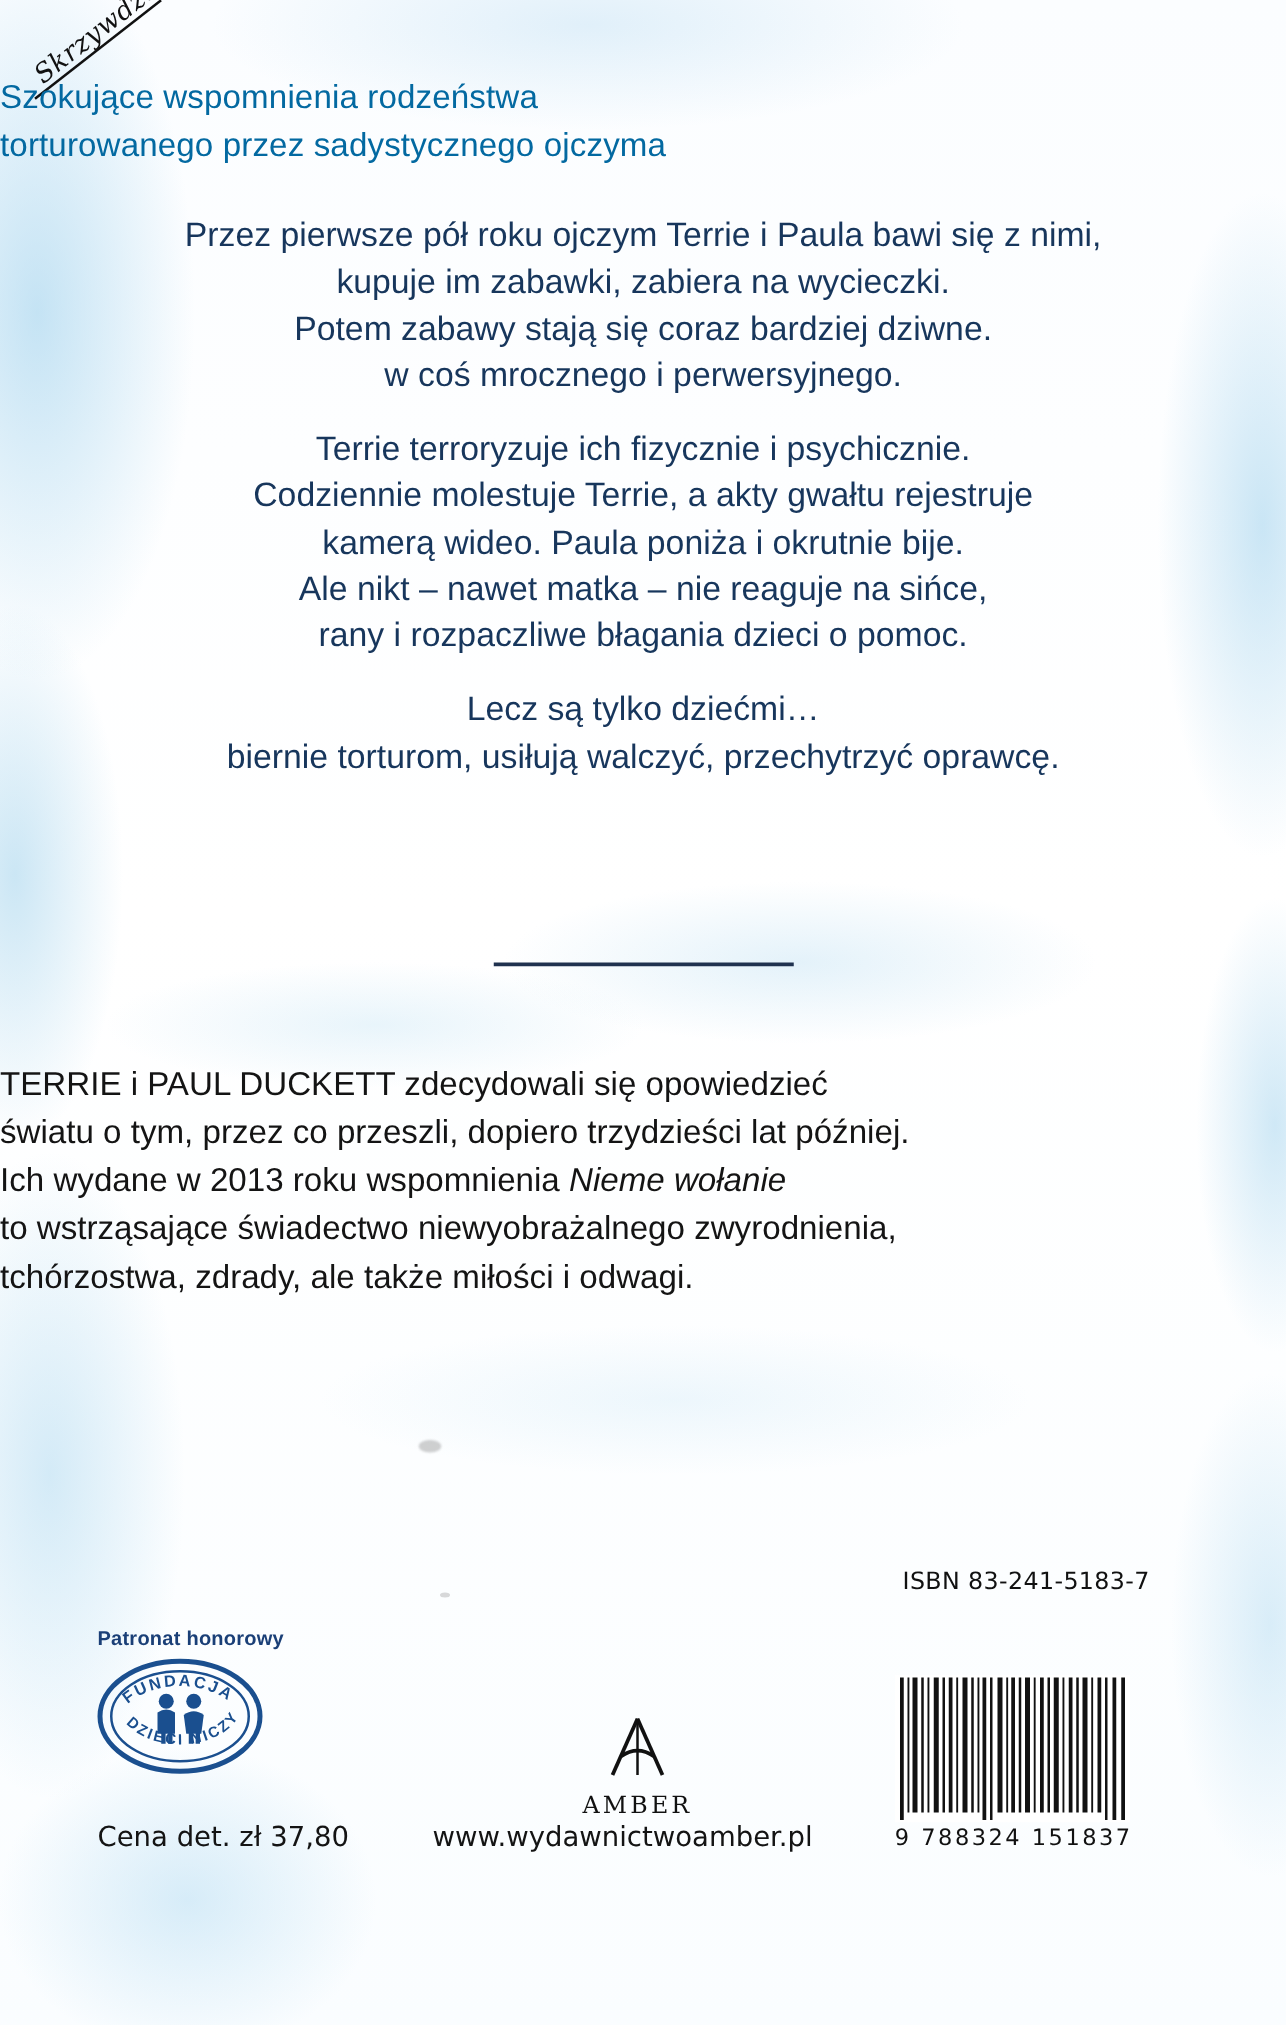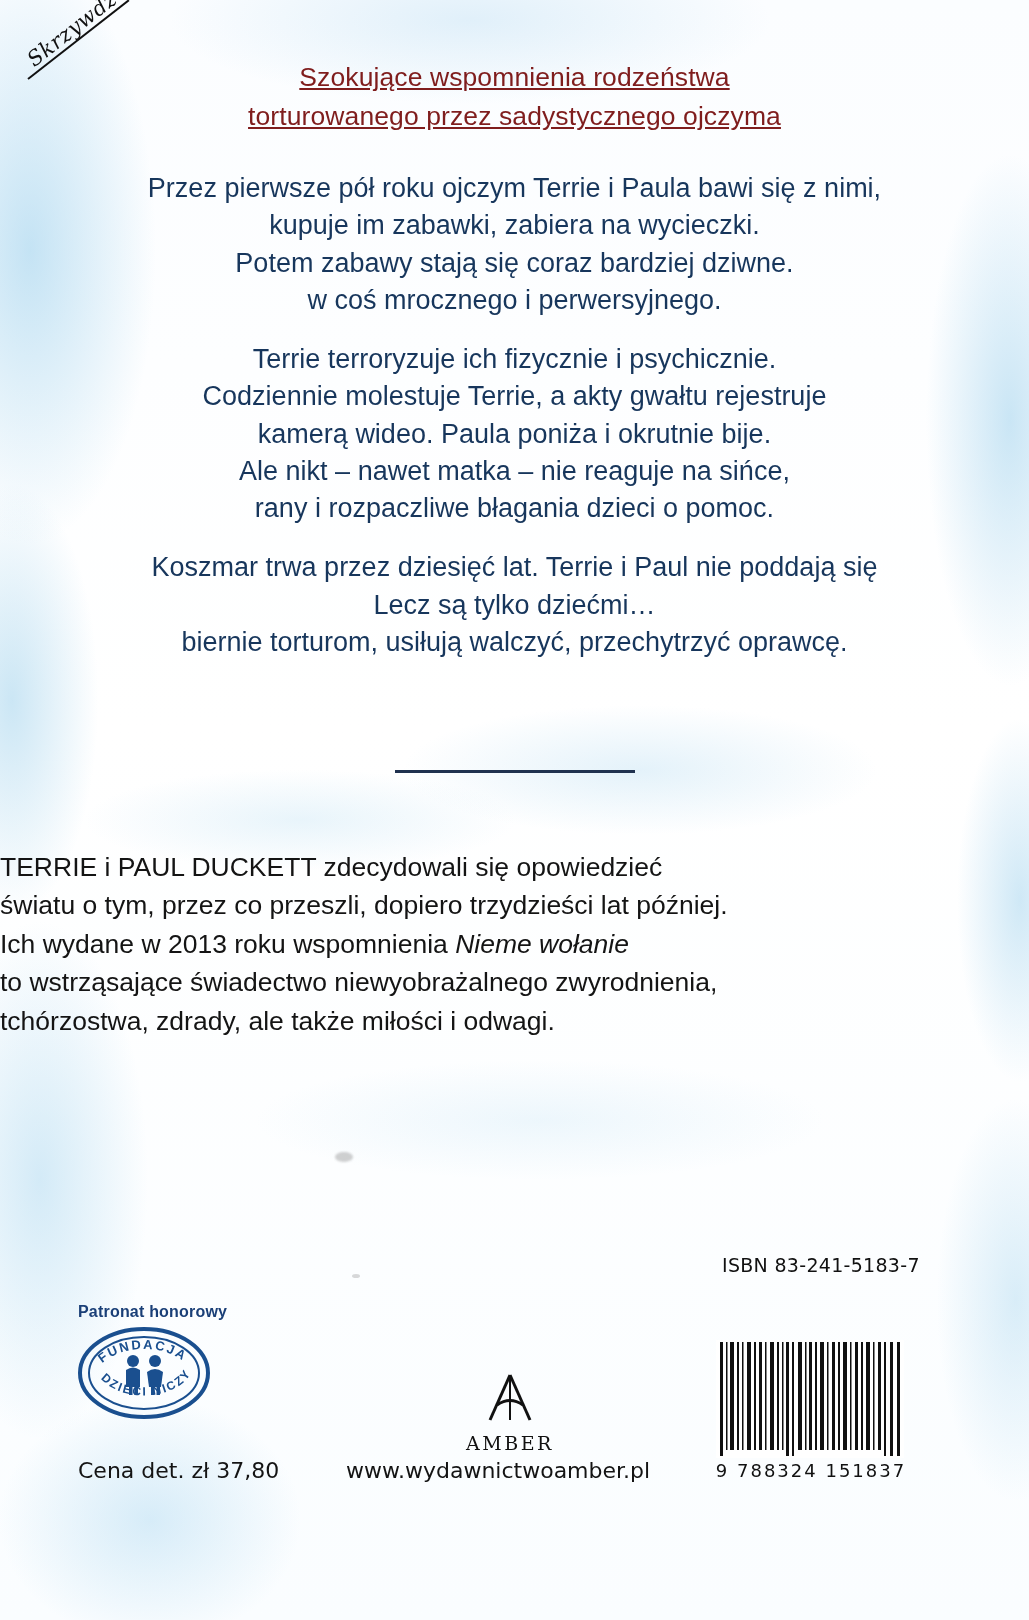--- a/index.html
+++ b/index.html
@@ -71,26 +71,25 @@
     transform: rotate(-38deg);
     transform-origin: left center;
   }
 
   
   .headline {
     position: absolute;
     top: 58px;
     left: 0;
     width: 100%;
-    text-align: center;
-    color: #7f1d1d;
+    text-align: left;
+    color: #0369a1;
     font-size: 26.5px;
     line-height: 1.48;
     letter-spacing: 0.1px;
-    text-decoration: underline;
   }
   .headline div { white-space: nowrap; }
 
   
   .blurb {
     position: absolute;
     top: 170px;
     left: 0;
     width: 100%;
     text-align: center;
@@ -260,21 +259,20 @@
       <span class="ln">w coś mrocznego i perwersyjnego.</span>
     </p>
     <p>
       <span class="ln">Terrie terroryzuje ich fizycznie i psychicznie.</span>
       <span class="ln">Codziennie molestuje Terrie, a akty gwałtu rejestruje</span>
       <span class="ln">kamerą wideo. Paula poniża i okrutnie bije.</span>
       <span class="ln">Ale nikt – nawet matka – nie reaguje na sińce,</span>
       <span class="ln">rany i rozpaczliwe błagania dzieci o pomoc.</span>
     </p>
     <p>
-      <span class="ln">Koszmar trwa przez dziesięć lat. Terrie i Paul nie poddają się</span>
       <span class="ln">Lecz są tylko dziećmi…</span>
       <span class="ln">biernie torturom, usiłują walczyć, przechytrzyć oprawcę.</span>
     </p>
   </div>
 
   <div class="divider"></div>
 
   <div class="author-note">
     <span class="ln"><span>TERRIE i PAUL DUCKETT</span><span> zdecydowali się opowiedzieć</span></span>
     <span class="ln">światu o tym, przez co przeszli, dopiero trzydzieści lat później.</span>

